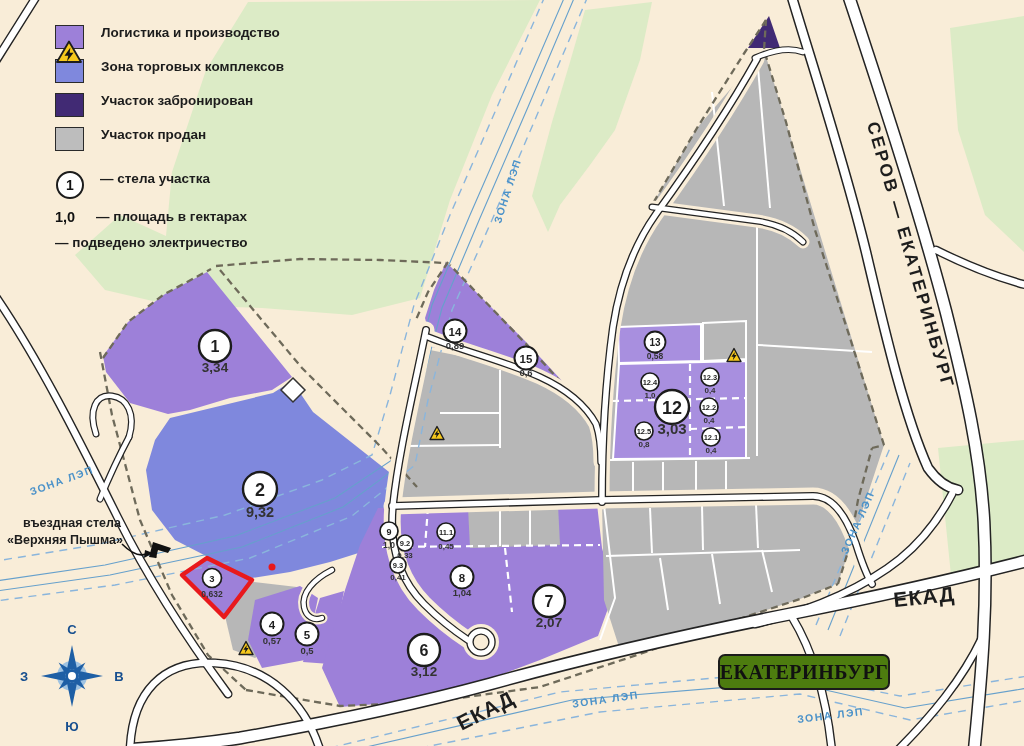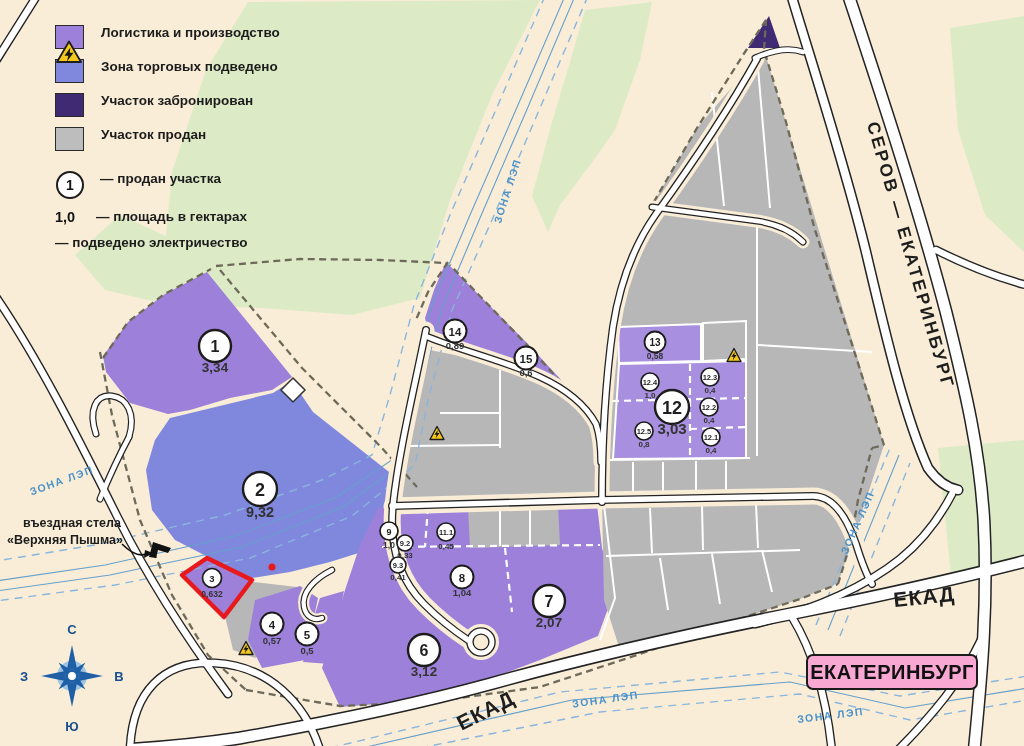--- a/index.html
+++ b/index.html
@@ -12,24 +12,24 @@
   .swatch{width:27px;height:22px;border:1.6px solid #2a2a2a;margin-right:17px;flex:0 0 auto;}
   .lg-label{font-size:13.5px;font-weight:bold;color:#1c1c1c;white-space:nowrap;}
   .lg-sym{margin-top:20px;}
   .lg-num{width:24px;height:24px;border-radius:50%;border:2px solid #1c1c1c;background:#fff;
           display:flex;align-items:center;justify-content:center;font-weight:bold;font-size:14px;
           color:#111;margin:0 16px 0 1px;flex:0 0 auto;}
   .lg-area{width:27px;text-align:left;font-weight:bold;font-size:14.5px;color:#111;margin-right:14px;flex:0 0 auto;}
   .lg-bolt{margin:14px 13px 0 0;flex:0 0 auto;}
   .lg-bolt-row{align-items:flex-end;}
   
-  .city-sign{position:absolute;left:806px;top:654px;width:168px;height:32px;background:#f9a8d4;
+  .city-sign{position:absolute;left:718px;top:654px;width:168px;height:32px;background:#4d7c0f;
              border:2.5px solid #1b1b1b;border-radius:7px;display:flex;align-items:center;
              justify-content:center;font-size:20px;font-weight:bold;color:#111;
-             letter-spacing:0.5px;z-index:5;}
+             letter-spacing:0.5px;z-index:5;font-family:Liberation Serif, serif;}
   
   .pn{font-family:"Liberation Sans",sans-serif;font-weight:bold;fill:#1e1e1e;text-anchor:middle;}
   .pa{font-family:"Liberation Sans",sans-serif;font-weight:bold;fill:#333;text-anchor:middle;}
   .zone{font-family:"Liberation Sans",sans-serif;font-weight:bold;font-size:10.5px;fill:#4b92c9;
         letter-spacing:1.5px;text-anchor:middle;}
   .ekad{font-family:"Liberation Sans",sans-serif;font-weight:bold;font-size:21px;fill:#1d1d1d;
         letter-spacing:1px;text-anchor:middle;}
   .hwy{font-family:"Liberation Sans",sans-serif;font-weight:bold;font-size:17.5px;fill:#1d1d1d;
        letter-spacing:2.5px;text-anchor:middle;}
   .stela-t{font-family:"Liberation Sans",sans-serif;font-weight:bold;font-size:12.5px;fill:#1d1d1d;
@@ -370,33 +370,33 @@
   </g>
 </svg>
 
 <div class="legend">
   <div class="lg-row">
     <span class="swatch" style="background-color: rgb(157, 128, 217);"></span>
     <span class="lg-label">Логистика и производство</span>
   </div>
   <div class="lg-row">
     <span class="swatch" style="background-color: rgb(127, 136, 221);"></span>
-    <span class="lg-label">Зона торговых подведено</span>
+    <span class="lg-label">Зона торговых комплексов</span>
   </div>
   <div class="lg-row">
     <span class="swatch" style="background-color: rgb(65, 42, 116);"></span>
     <span class="lg-label">Участок забронирован</span>
   </div>
   <div class="lg-row">
     <span class="swatch" style="background-color: rgb(189, 189, 189);"></span>
     <span class="lg-label">Участок продан</span>
   </div>
   <div class="lg-row lg-sym">
     <span class="lg-num">1</span>
-    <span class="lg-label">— продан участка</span>
+    <span class="lg-label">— стела участка</span>
   </div>
   <div class="lg-row">
     <span class="lg-area">1,0</span>
     <span class="lg-label">— площадь в гектарах</span>
   </div>
   <div class="lg-row lg-bolt-row">
     <svg class="lg-bolt" width="28" height="26">
       <path d="M14,2.5 L26,23 L2,23 Z" fill="#f6c81c" stroke="#1d1d1d" stroke-width="1.8" stroke-linejoin="round"></path>
       <path d="M15.4,8.5 L9.5,16.8 L13.3,16.8 L11.9,22.5 L18.5,13.8 L14.7,13.8 Z" fill="#151515"></path>
     </svg>

